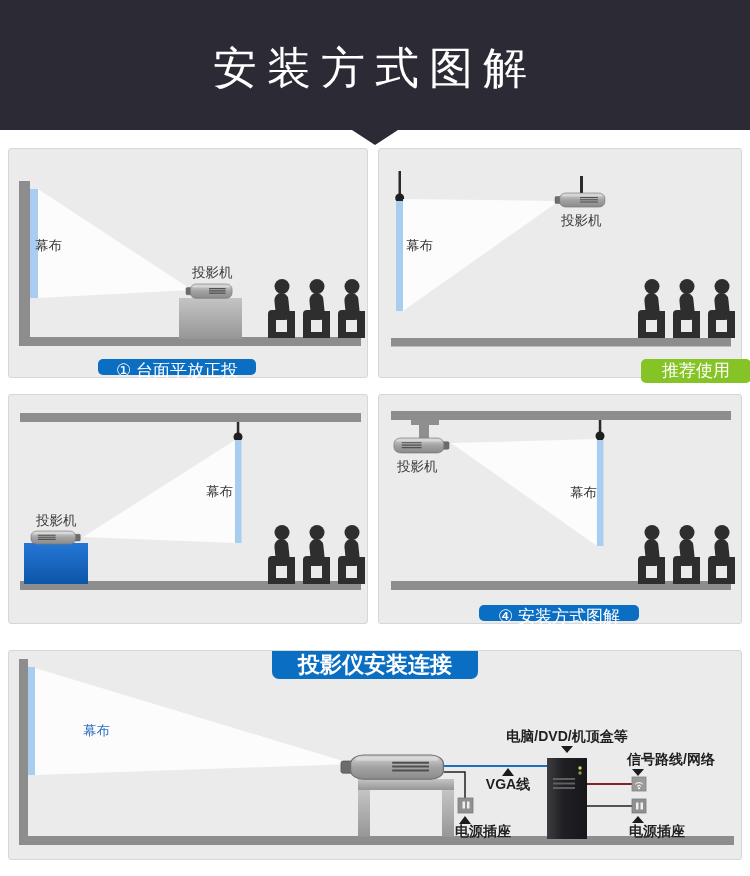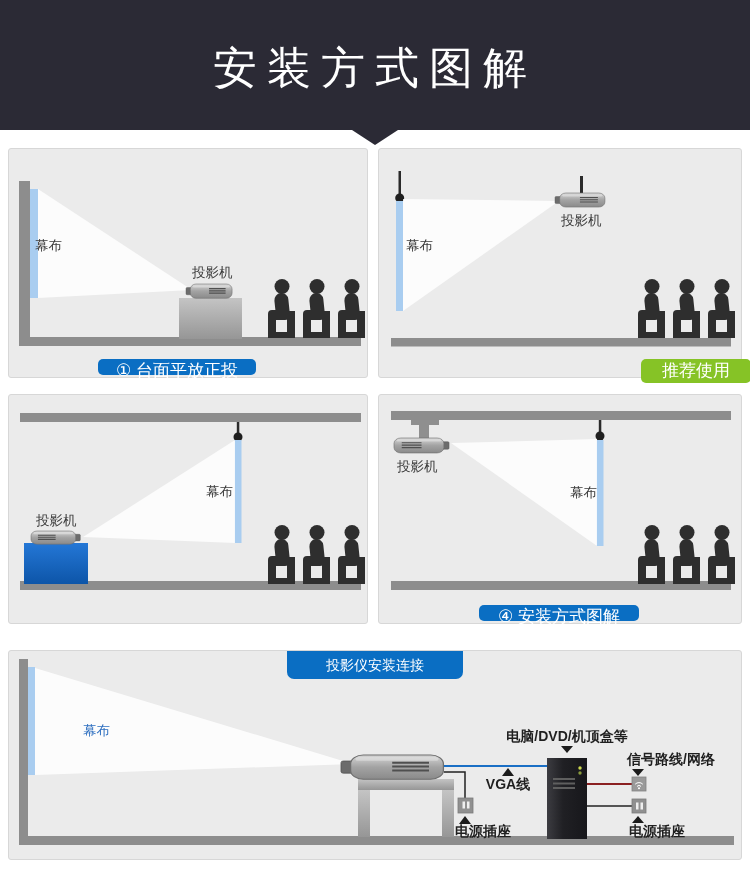--- a/index.html
+++ b/index.html
@@ -28,23 +28,23 @@
     position:absolute;top:210px;height:16px;line-height:24px;border-radius:5px;
     background:#0a6ec3;color:#ffffff;text-align:center;
     font-size:17px;font-weight:500;white-space:nowrap;z-index:3;
   }
   .badge{
     position:absolute;top:210px;height:24px;line-height:24px;border-radius:5px;
     background:#86c326;color:#ffffff;text-align:center;
     font-size:17px;font-weight:500;white-space:nowrap;z-index:3;
   }
   .banner{
-    position:absolute;left:50%;transform:translateX(-50%);top:0;width:176px;height:28px;
+    position:absolute;left:50%;transform:translateX(-50%);top:0;width:206px;height:28px;
     line-height:28px;background:#0a6ec3;color:#fff;text-align:center;
-    font-size:14px;font-weight:400;border-radius:0 0 7px 7px;z-index:3;
+    font-size:22px;font-weight:700;border-radius:0 0 7px 7px;z-index:3;
   }
   text{font-family:"Liberation Sans","DejaVu Sans",sans-serif;}
   .diagram-label{font-size:13.5px;fill:#3a3a3a;}
   .conn-label{font-size:14px;font-weight:600;fill:#1f1f1f;}
 </style>
 </head>
 <body>
 
 <div id="page">
 

